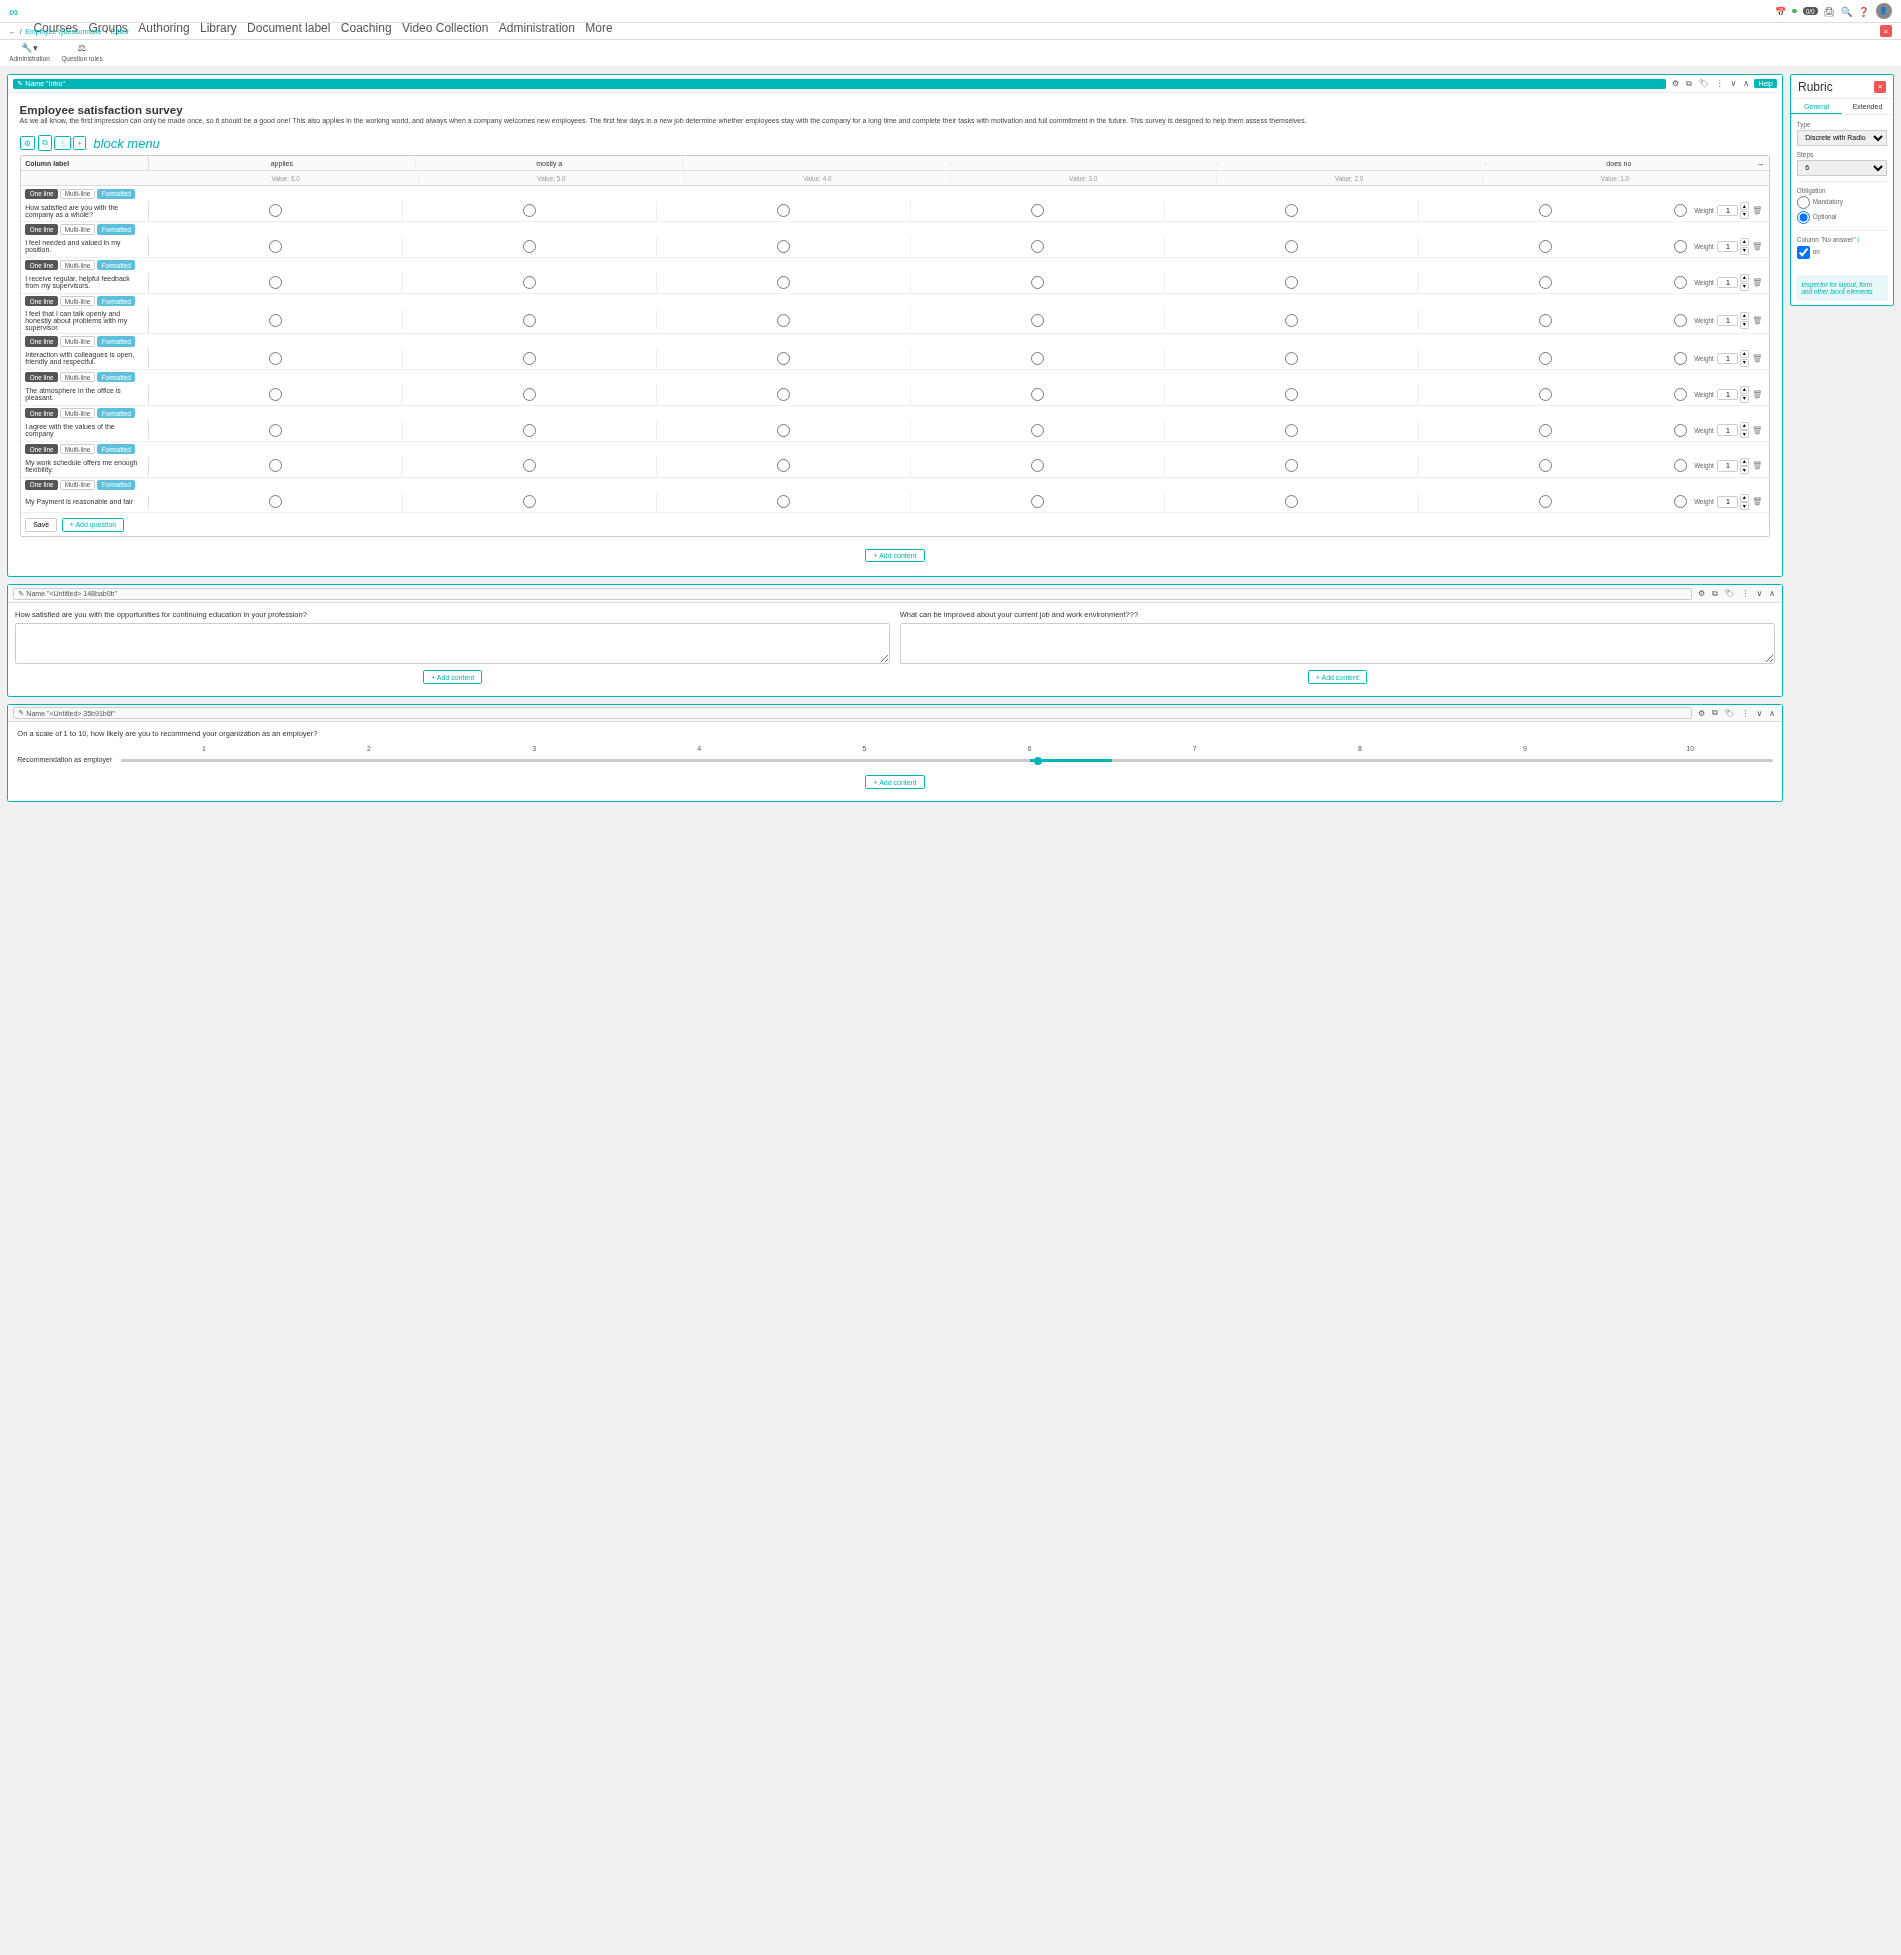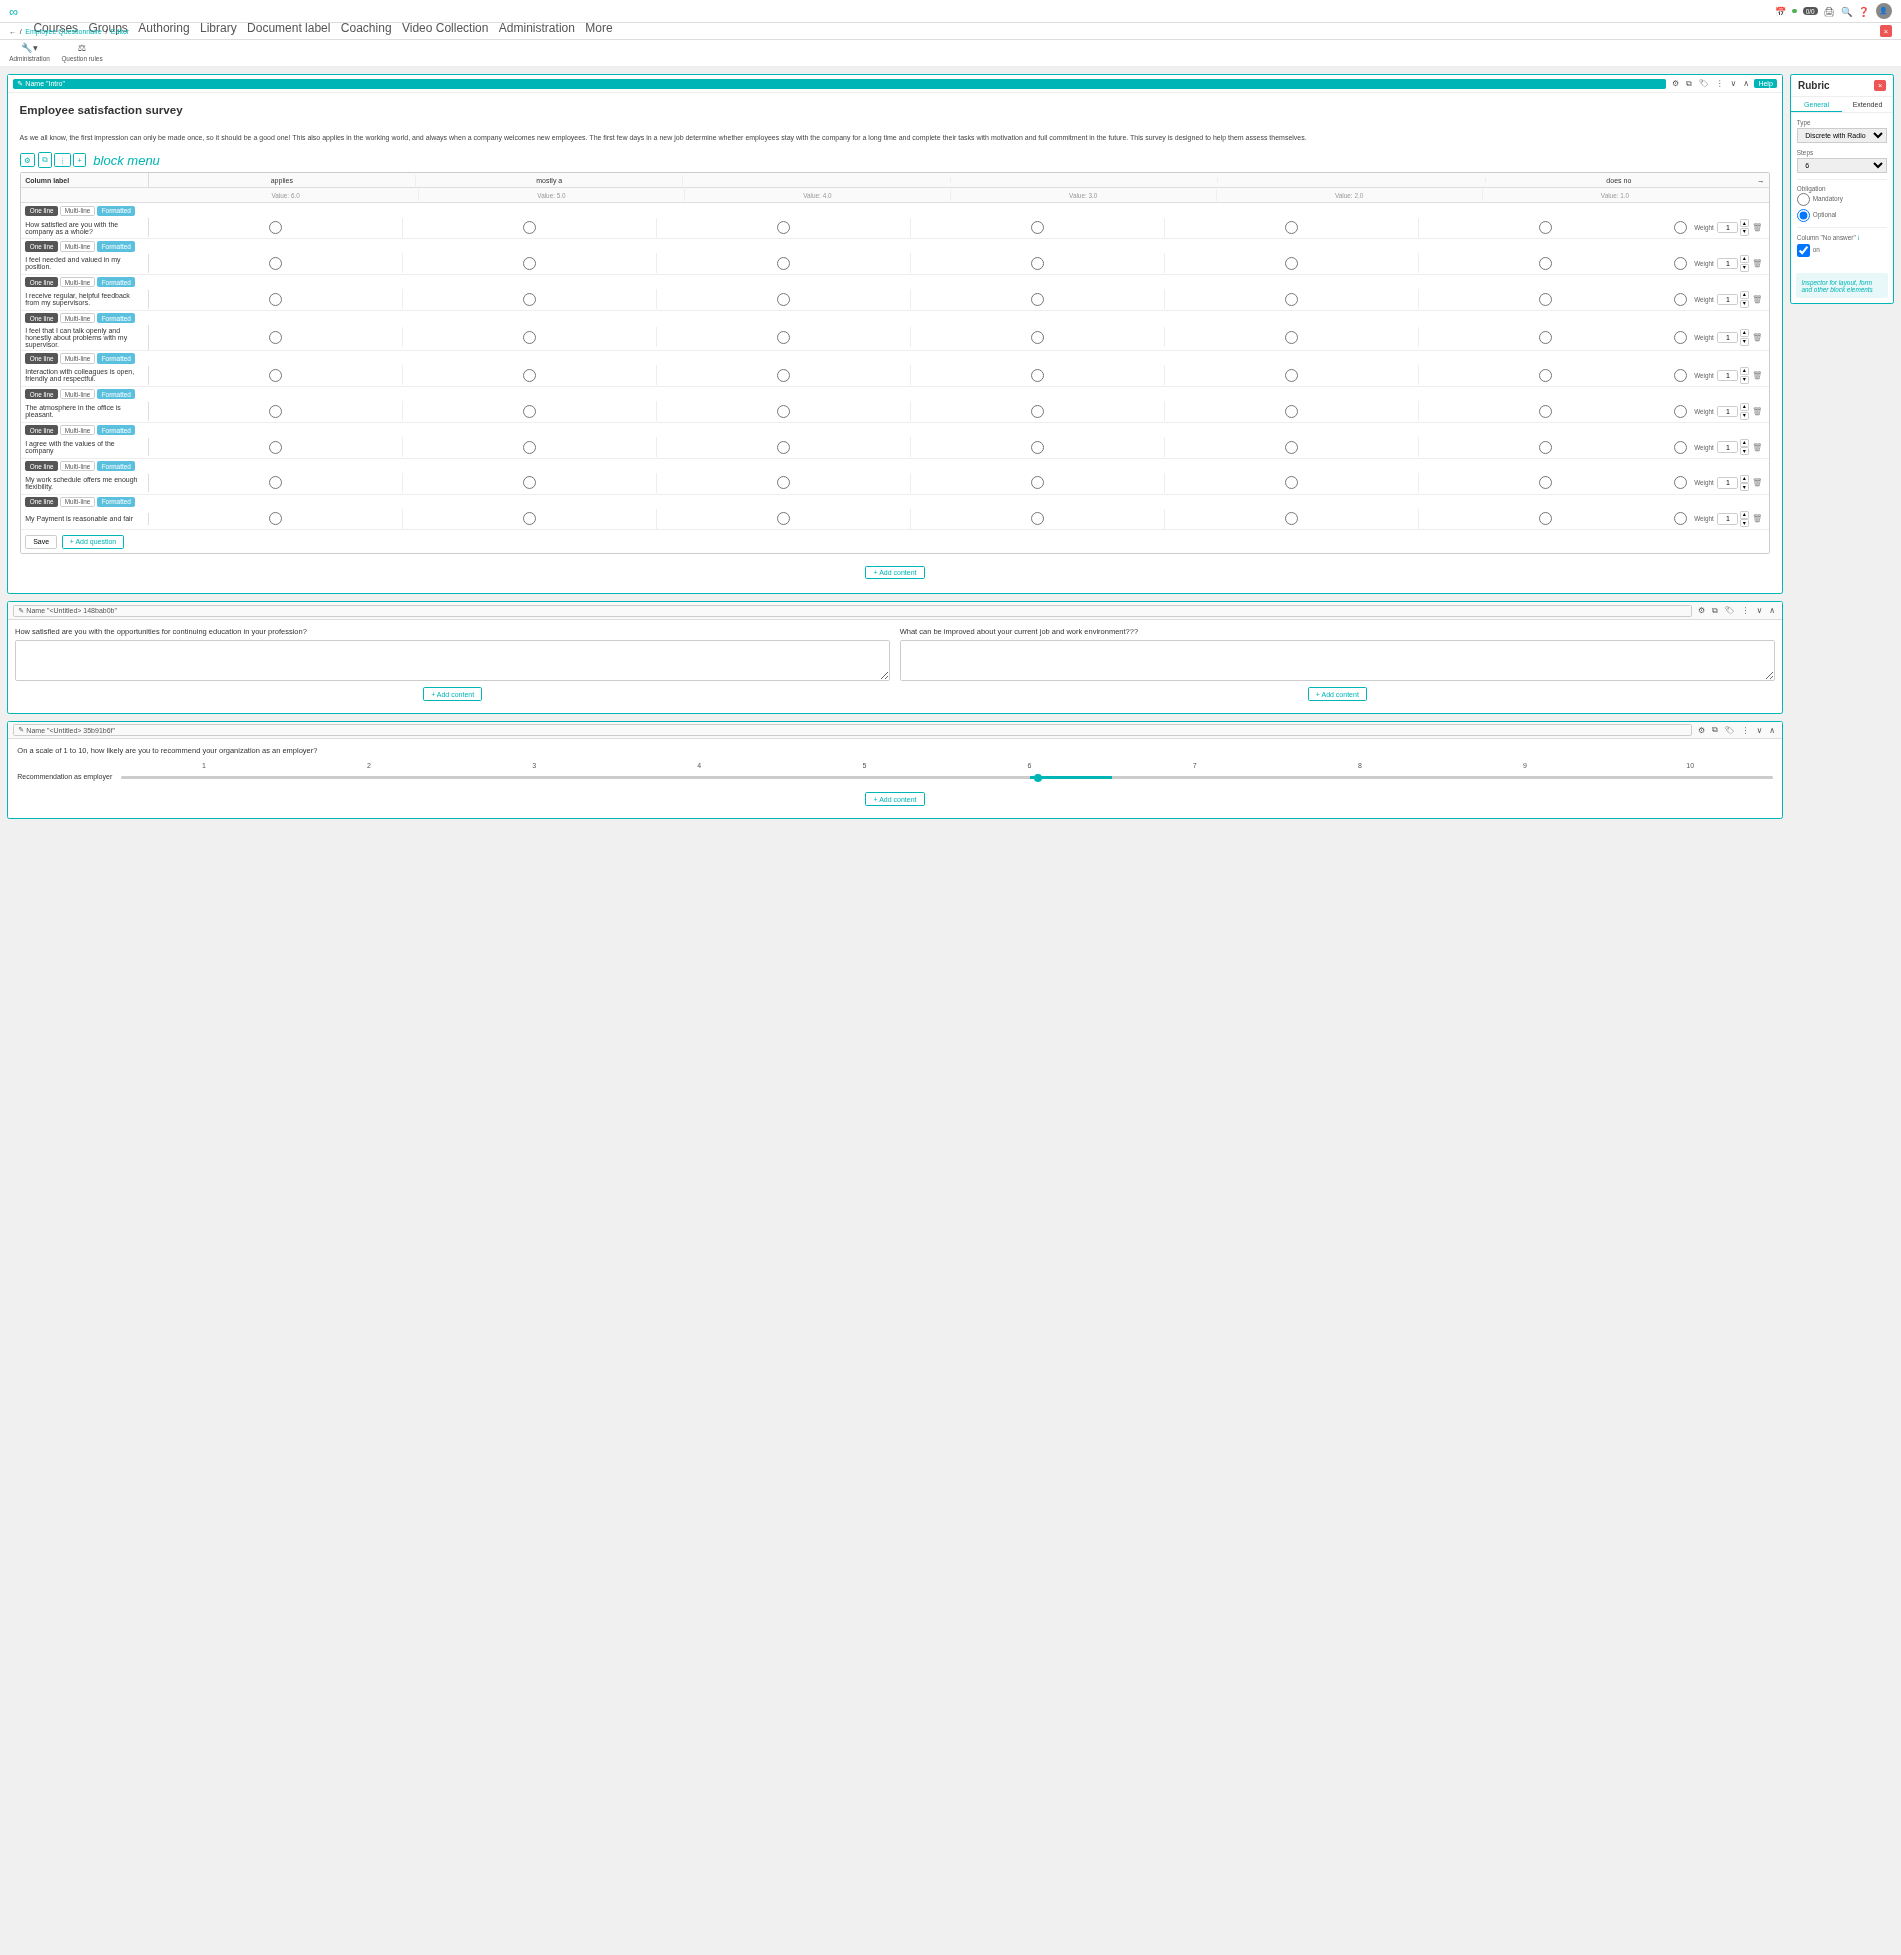--- a/index.html
+++ b/index.html
@@ -79,21 +79,21 @@
       align-items: center;
       gap: 2.3px;
       flex: 1;
     }
     .layout-actions { display: flex; align-items: center; gap: 2.3px; margin-left: auto; }
     .icon-btn { background: none; border: none; cursor: pointer; color: #555; font-size: 8px; padding: 1.2px 2.3px; }
     .help-btn { background: #00b5b5; color: #fff; border: none; border-radius: 1.7px; padding: 1.2px 4.6px; cursor: pointer; font-size: 7px; }
 
     
     .survey-content { padding: 9.3px 11.6px; }
-    .survey-title { font-size: 11.6px; font-weight: bold; color: #333; margin-bottom: 17px; }
+    .survey-title { font-size: 11.6px; font-weight: bold; color: #333; margin-bottom: 0; }
     .survey-desc { font-size: 7px; color: #444; line-height: 1.5; margin-bottom: 7px; }
 
     
     .block-menu-bar {
       display: flex;
       align-items: center;
       gap: 2.3px;
       padding: 2.3px 0 4.6px 0;
     }
     .block-menu-btn {
@@ -181,21 +181,21 @@
       padding: 0;
       align-self: flex-start;
     }
     .rubric-header {
       padding: 4.6px 7px;
       display: flex;
       align-items: center;
       justify-content: space-between;
       border-bottom: 0.6px solid #eee;
     }
-    .rubric-title { font-weight: bold; font-size: 10px; }
+    .rubric-title { font-weight: normal; font-size: 12px; }
     .rubric-tabs { display: flex; border-bottom: 0.6px solid #eee; }
     .rubric-tab {
       flex: 1;
       text-align: center;
       padding: 3.5px;
       font-size: 7px;
       cursor: pointer;
       border-bottom: 1.2px solid transparent;
     }
     .rubric-tab.active { border-bottom: 1.2px solid #00b5b5; color: #00b5b5; }

